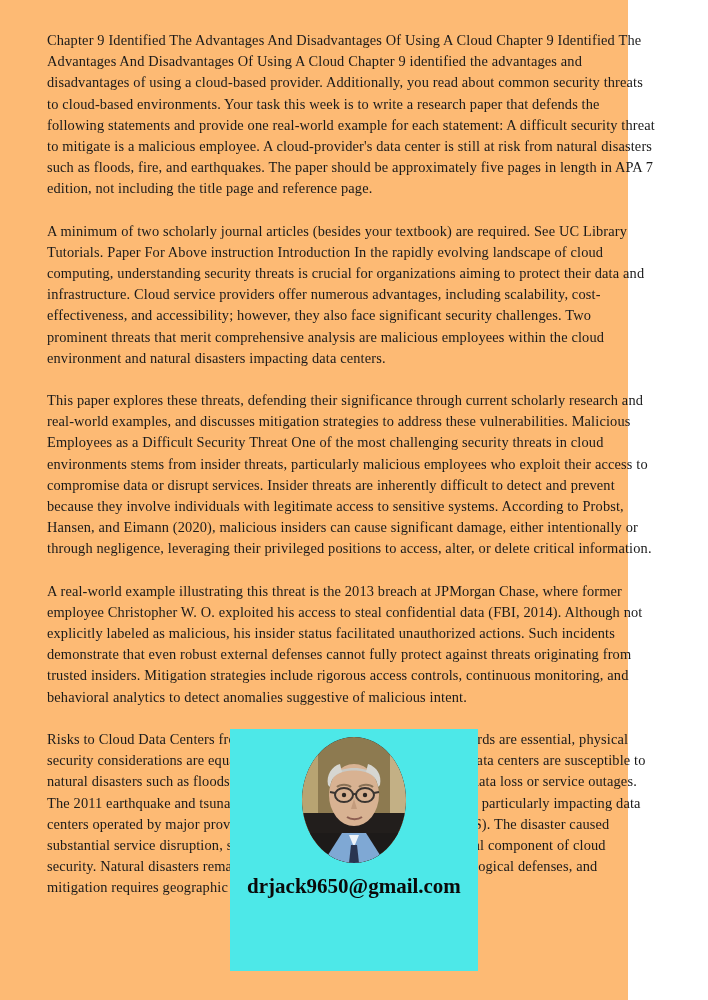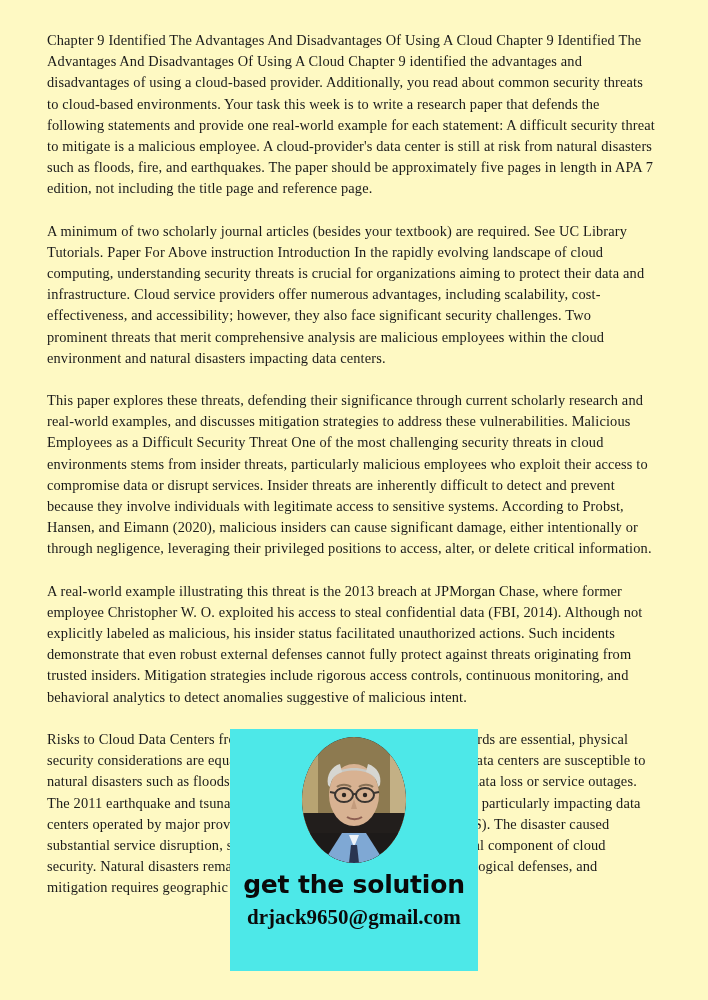--- a/index.html
+++ b/index.html
@@ -11,23 +11,23 @@
     width: 708px;
     height: 1000px;
     position: relative;
     overflow: hidden;
     font-family: "Liberation Serif", "DejaVu Serif", serif;
   }
 
   #page {
     position: absolute;
     left: 0; top: 0;
-    width: 708px;
+    width: 628px;
     height: 1000px;
-    background: #fef9c3;
+    background: #fdba74;
   }
 
   .doc-body {
     position: absolute;
     left: 47px;
     top: 30px;
     width: 608px;
   }
 
   .para {
@@ -137,17 +137,16 @@
           <ellipse cx="42" cy="58" rx="2.2" ry="2.2" fill="#2b2520"></ellipse>
           <ellipse cx="63" cy="58" rx="2.2" ry="2.2" fill="#2b2520"></ellipse>
           <path d="M35 50 C38 47, 46 47, 49 50" stroke="#8a7257" stroke-width="2" fill="none"></path>
           <path d="M57 50 C60 47, 68 47, 71 50" stroke="#8a7257" stroke-width="2" fill="none"></path>
           <path d="M52 62 L49 72 L55 72 Z" fill="#c39b7c"></path>
           <path d="M45 80 C49 83, 56 83, 60 80" stroke="#8d5f52" stroke-width="2" fill="none"></path>
         </g>
       </svg>
     </div>
 
-    <div class="contact-line">get the solution</div>
     <div class="contact-email">drjack9650@gmail.com</div>
   </div>
 
 </div>
 
 </body></html>

